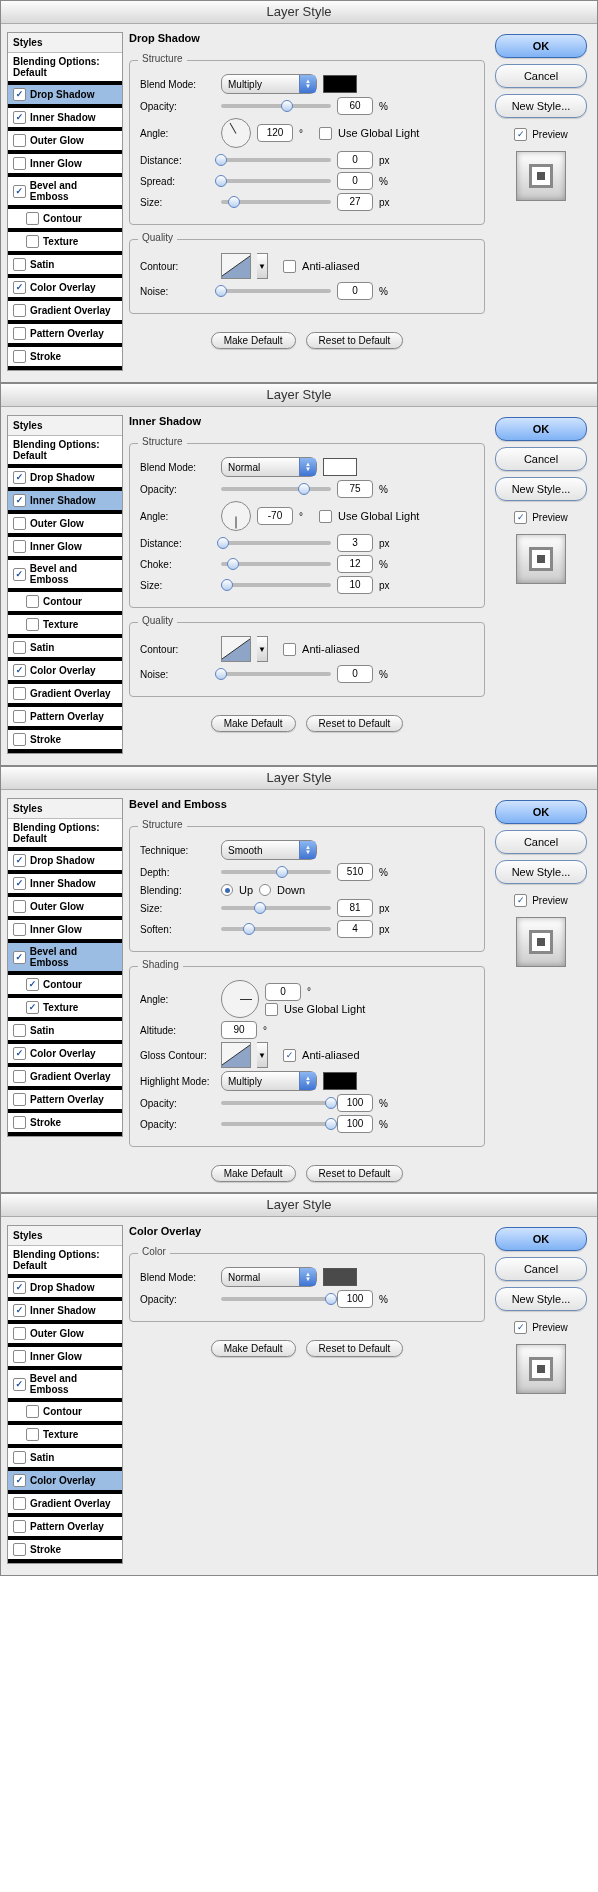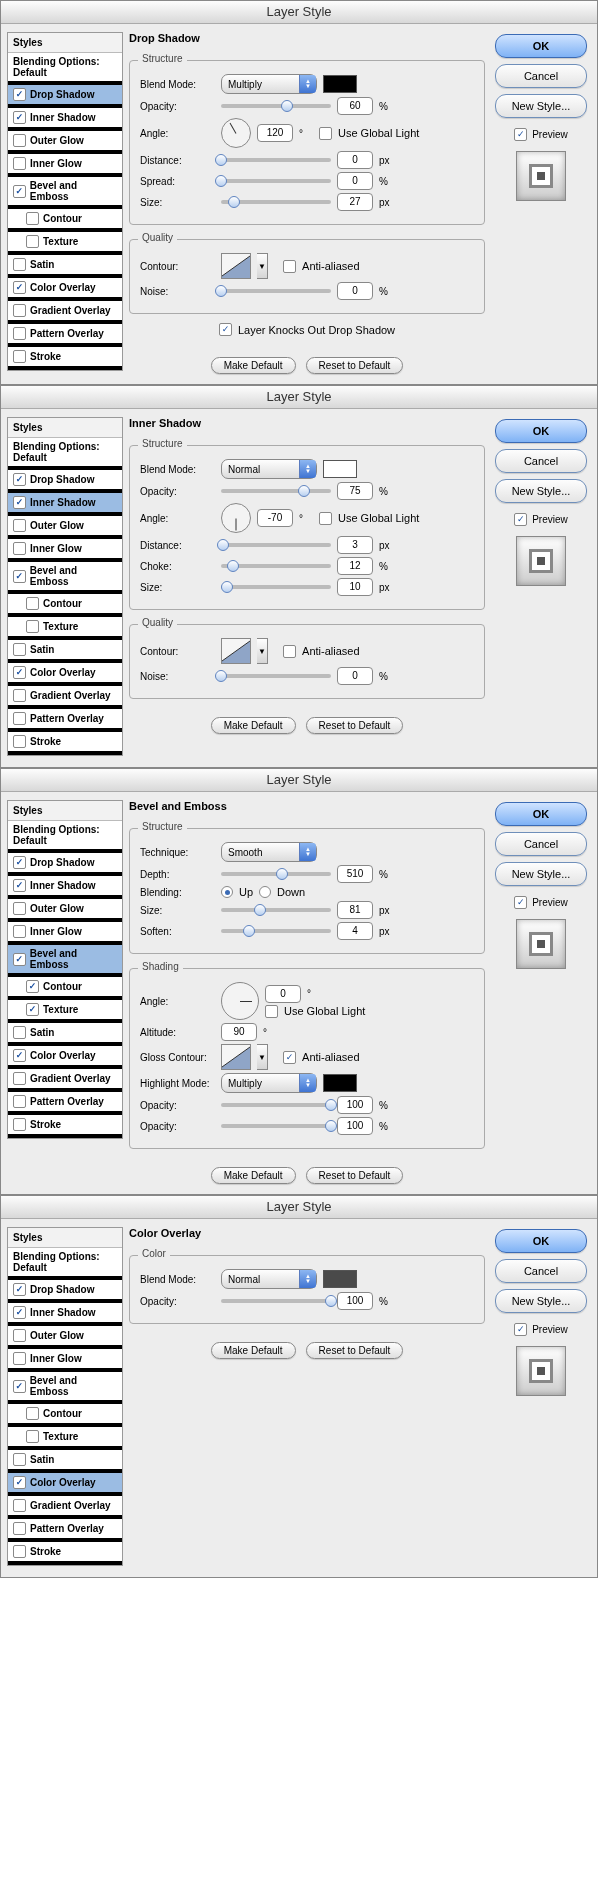--- a/index.html
+++ b/index.html
@@ -166,24 +166,20 @@
                 </svg></span><span class="contour-arr">▼</span>&nbsp;<span class="cb"></span><span>Anti-aliased</span></div>
     <div class="row">
               <span class="lbl">Noise:</span>
               <span class="slider">
                 <span class="thumb" style="left:0%"></span>
               </span>
               <span class="numbox">0</span>
               <span class="unit">%</span>
             </div>
   </div>
-  <div class="row" style="justify-content:center">
-            <span class="cb on"></span>
-            <span>Layer Knocks Out Drop Shadow</span>
-          </div>
   <div class="bottom-btns">
   <span class="btn-small">Make Default</span>
   <span class="btn-small">Reset to Default</span>
           </div>
         </div>
       <div class="right-panel">
     <div class="pill primary">OK</div>
     <div class="pill">Cancel</div>
     <div class="pill">New Style...</div>
     <div class="preview-row">

